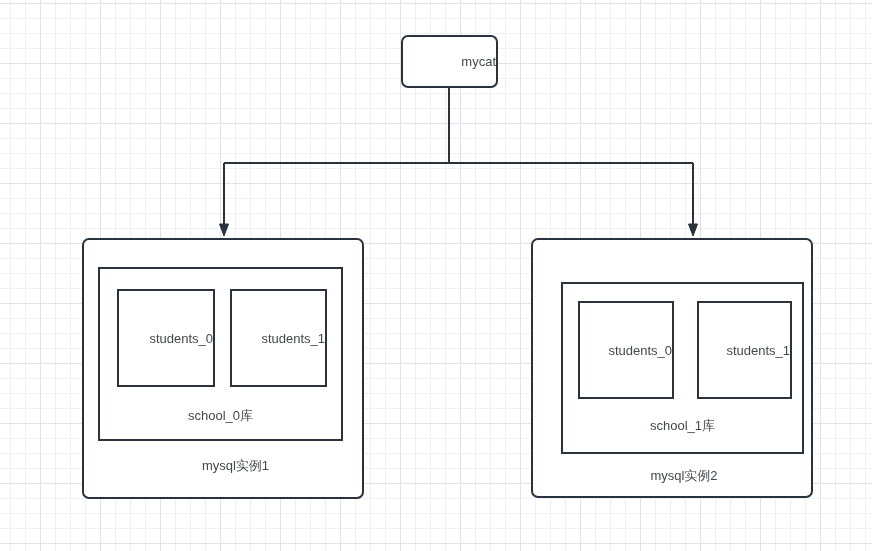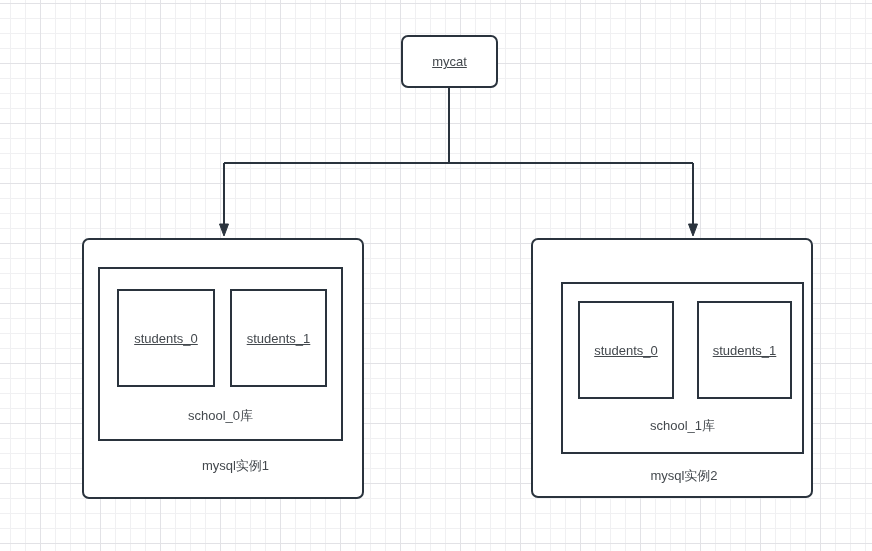--- a/index.html
+++ b/index.html
@@ -52,22 +52,21 @@
     box-sizing: border-box;
     background: var(--node-bg);
     border: 2px solid var(--stroke);
     font-size: 13px;
     z-index: 2;
   }
   .rounded { border-radius: 7px; }
   .center {
     display: flex;
     align-items: center;
-    justify-content: center;
-    text-decoration: underline;
+    justify-content: flex-end;
   }
   .bottom-label {
     position: absolute;
     left: 0;
     right: 0;
     text-align: center;
     white-space: nowrap;
   }
   
   .mycat      { left: 401px; top: 35px;  width: 97px;  height: 53px; }

